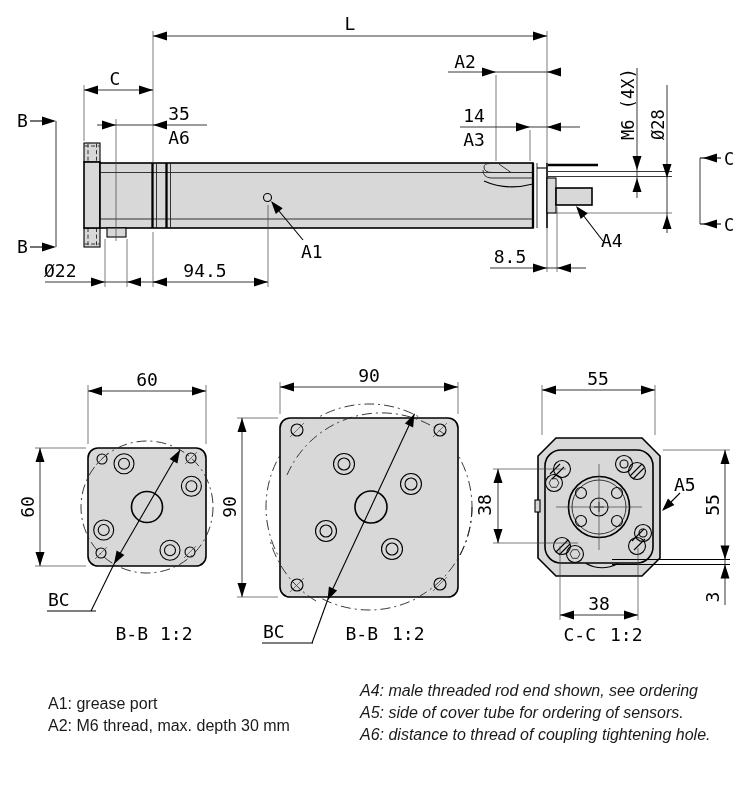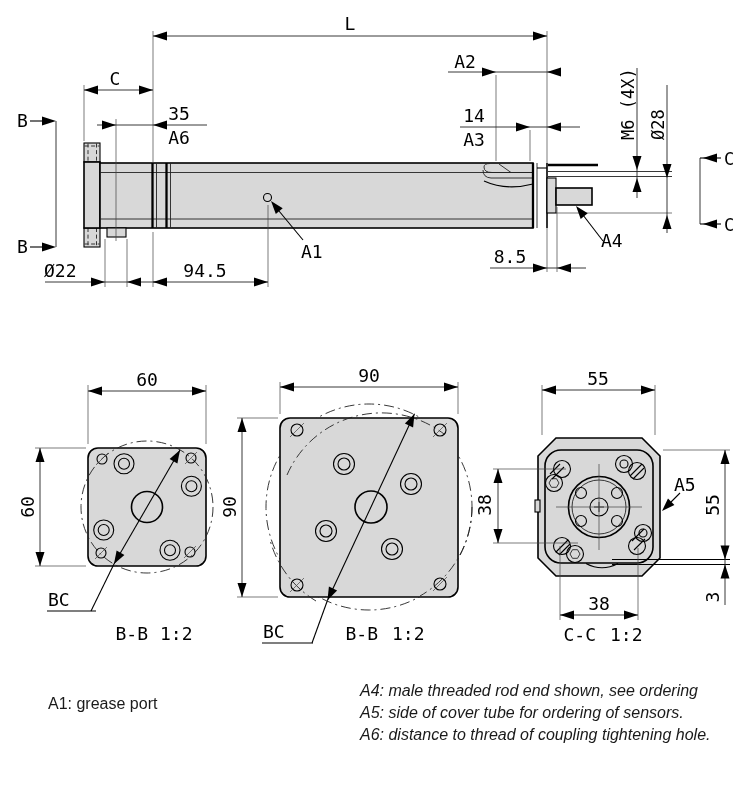--- a/index.html
+++ b/index.html
@@ -396,20 +396,21 @@
     <g>
       <text class="dt enda" x="596" y="641">C-C</text>
       <text class="dt" x="610" y="641">1:2</text>
     </g>
   </g>
 </svg>
 
   <div id="notes">
     <div class="col-left">
       <div>A1: grease port</div>
+      <div>A2: M6 thread, max. depth 30 mm</div>
     </div>
     <div class="col-right">
       <div>A4: male threaded rod end shown, see ordering</div>
       <div>A5: side of cover tube for ordering of sensors.</div>
       <div>A6: distance to thread of coupling tightening hole.</div>
     </div>
   </div>
 </div>
 
 </body></html>

